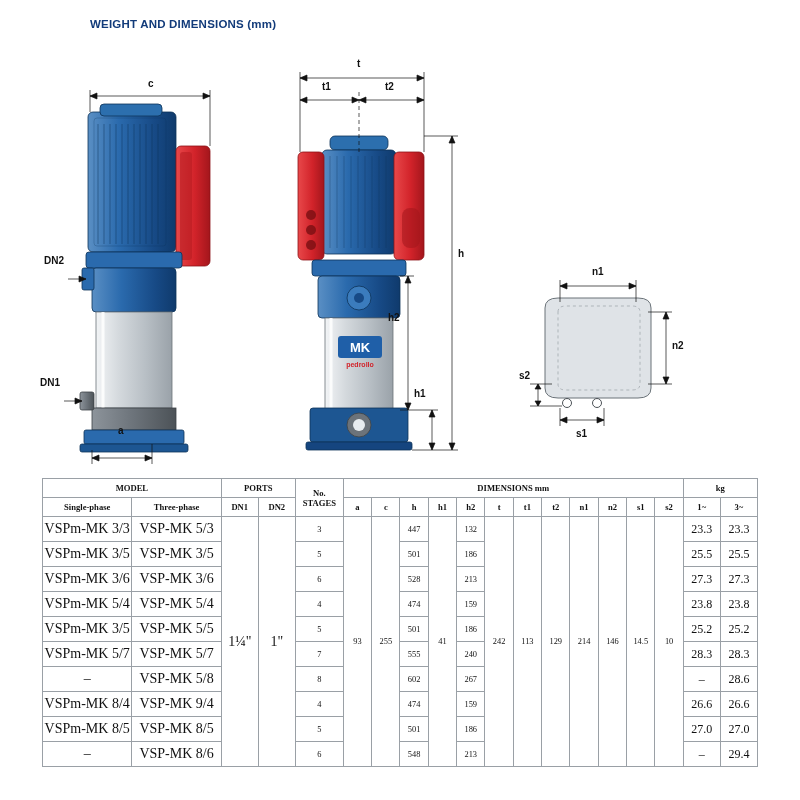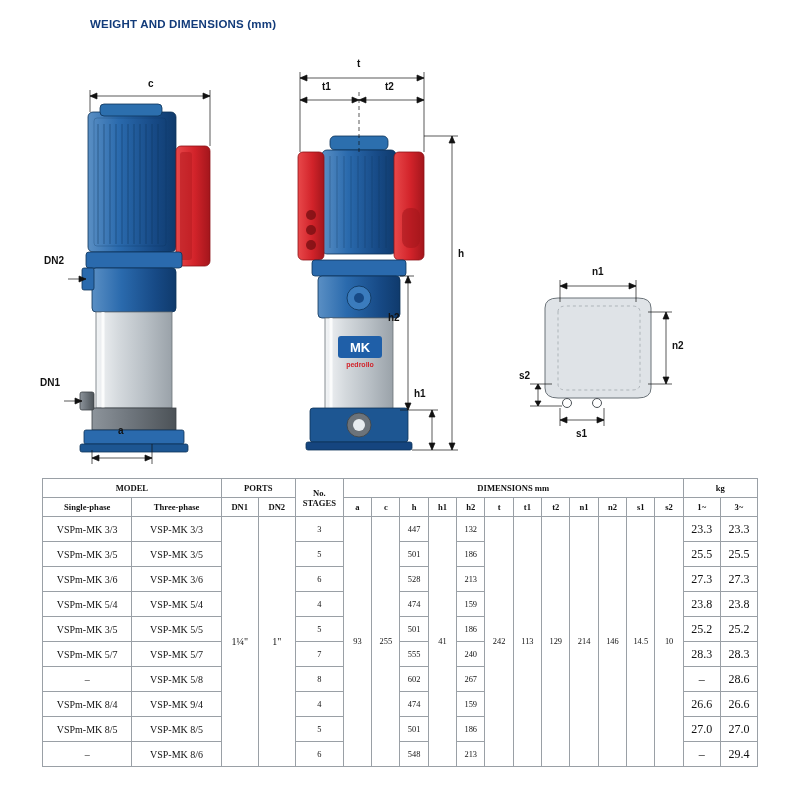--- a/index.html
+++ b/index.html
@@ -54,21 +54,21 @@
     padding: 0;
     height: 25px;
     font-weight: normal;
   }
   table.spec th {
     font-weight: bold;
     font-size: 8.6px;
     height: 19px;
   }
   .hdrgroup { font-weight: bold; }
-  td.model { font-weight: bold; font-size: 10px; }
+  td.model { font-weight: bold; font-size: 14px; }
   td.kg { font-weight: bold; font-size: 12px; }
   .colnarrow { width: 26px; }
   .dash { font-weight: bold; }
 </style>
 </head>
 <body>
 
 <div id="page">
 
   <div class="title">WEIGHT AND DIMENSIONS (mm)</div>
@@ -333,21 +333,21 @@
         <th class="colnarrow">n2</th>
         <th class="colnarrow">s1</th>
         <th class="colnarrow">s2</th>
         <th style="width:34px">1~</th>
         <th style="width:34px">3~</th>
       </tr>
     </thead>
     <tbody>
       <tr>
         <td class="model">VSPm-MK 3/3</td>
-        <td class="model">VSP-MK 3/3</td>
+        <td class="model">VSP-MK 5/3</td>
         <td rowspan="10" class="model">1¼"</td>
         <td rowspan="10" class="model">1"</td>
         <td>3</td>
         <td rowspan="10">93</td>
         <td rowspan="10">255</td>
         <td>447</td>
         <td rowspan="10">41</td>
         <td>132</td>
         <td rowspan="10">242</td>
         <td rowspan="10">113</td>

